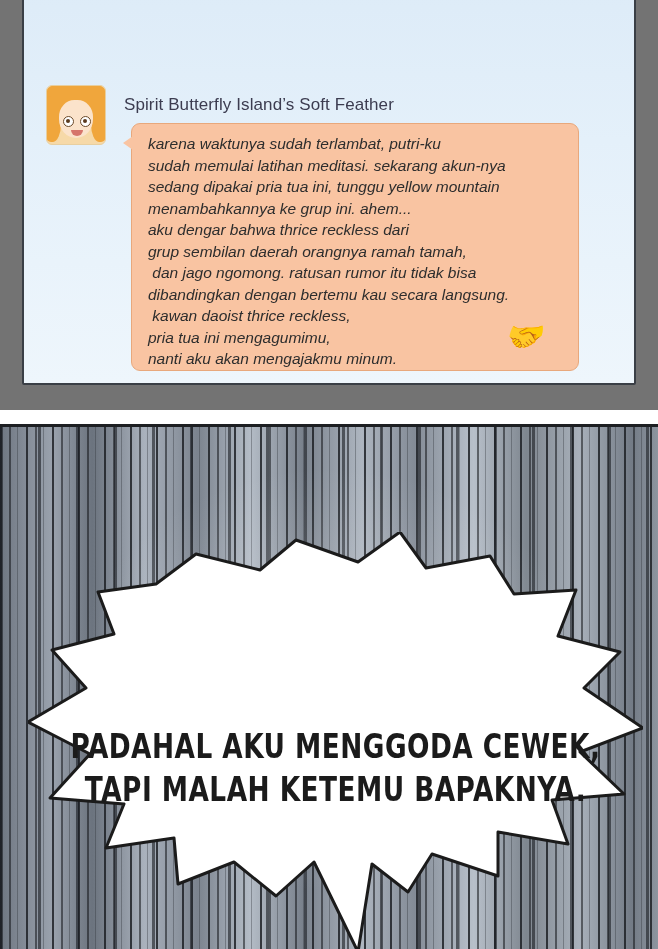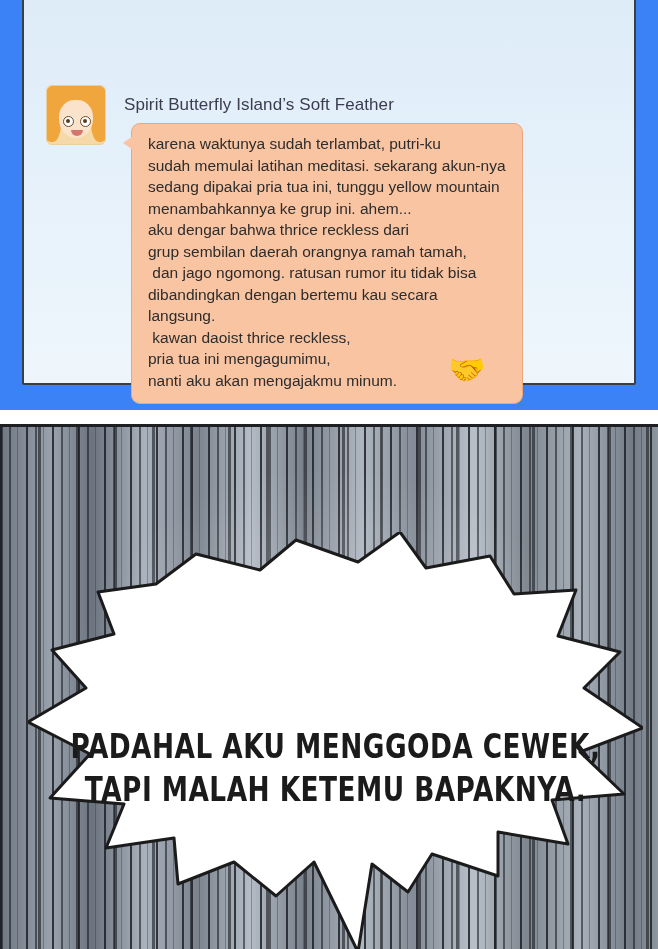--- a/index.html
+++ b/index.html
@@ -14,21 +14,21 @@
     font-family: "Liberation Sans", sans-serif;
   }
 
   
   .panel-chat {
     position: absolute;
     left: 0;
     top: 0;
     width: 658px;
     height: 410px;
-    background: #3b82f6;
+    background: #737373;
     overflow: hidden;
   }
   .chat-window {
     position: absolute;
     left: 22px;
     top: -60px;
     width: 614px;
     height: 445px;
     background: linear-gradient(180deg, #dbeaf7 0%, #e4f0fa 45%, #eef6fc 100%);
     border: 2px solid #3a3f46;
@@ -130,24 +130,25 @@
   }
   .avatar-main {
     position: absolute;
     left: 22px;
     top: 143px;
   }
   .bubble-main {
     position: absolute;
     left: 107px;
     top: 181px;
-    width: 392px;
-    padding: 9px 16px 12px 16px;
+    width: 448px;
+    padding: 9px 16px 0 16px;
     font-size: 15.5px;
     line-height: 21.5px;
+    font-style: italic;
   }
   .bubble-main:before { top: 12px; }
   .bubble-main p {
     margin: 0;
     white-space: pre-wrap;
   }
   .handshake {
     position: absolute;
     right: 36px;
     bottom: 18px;

